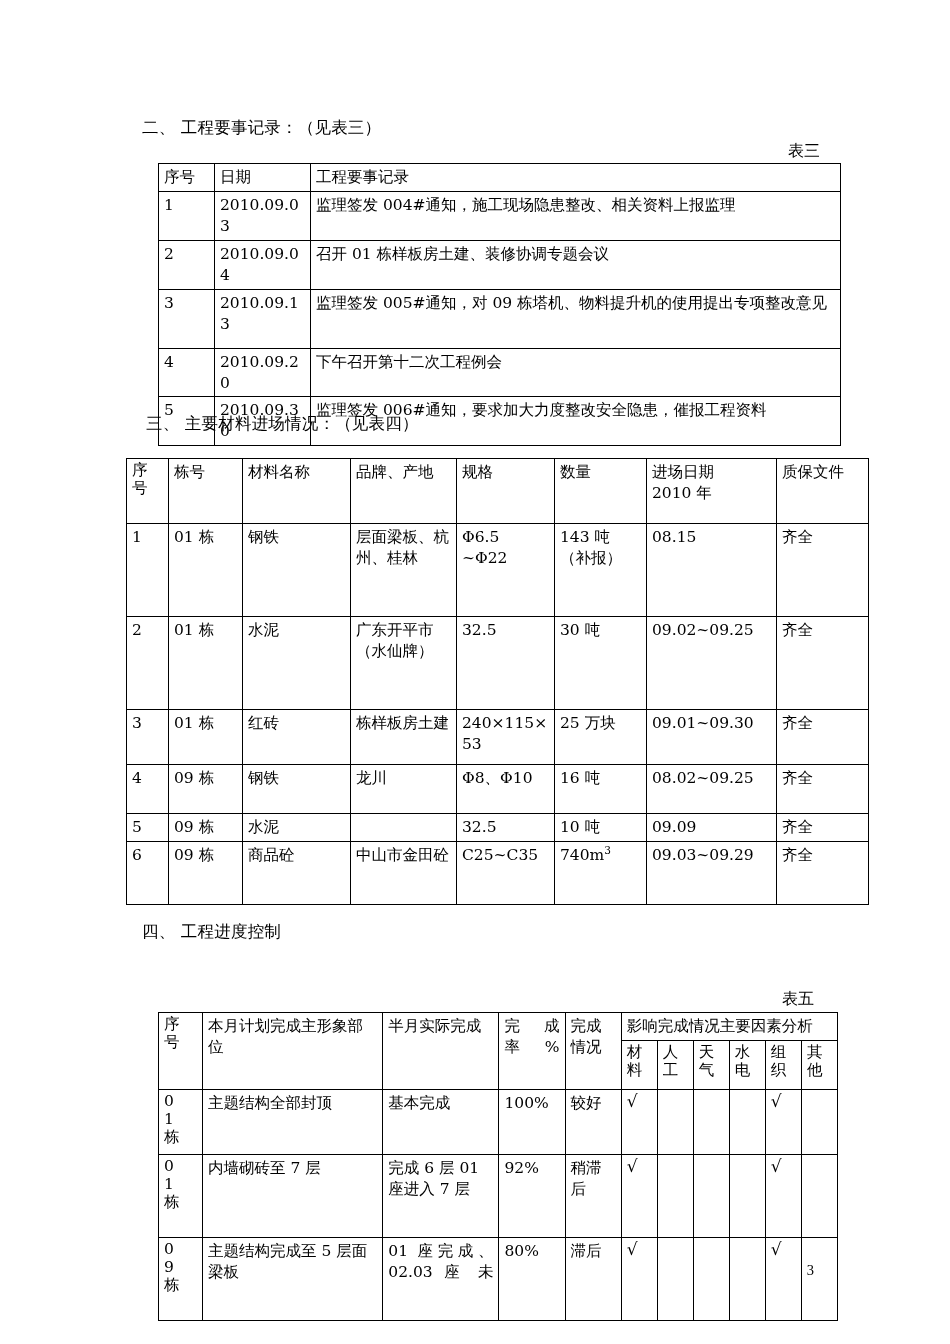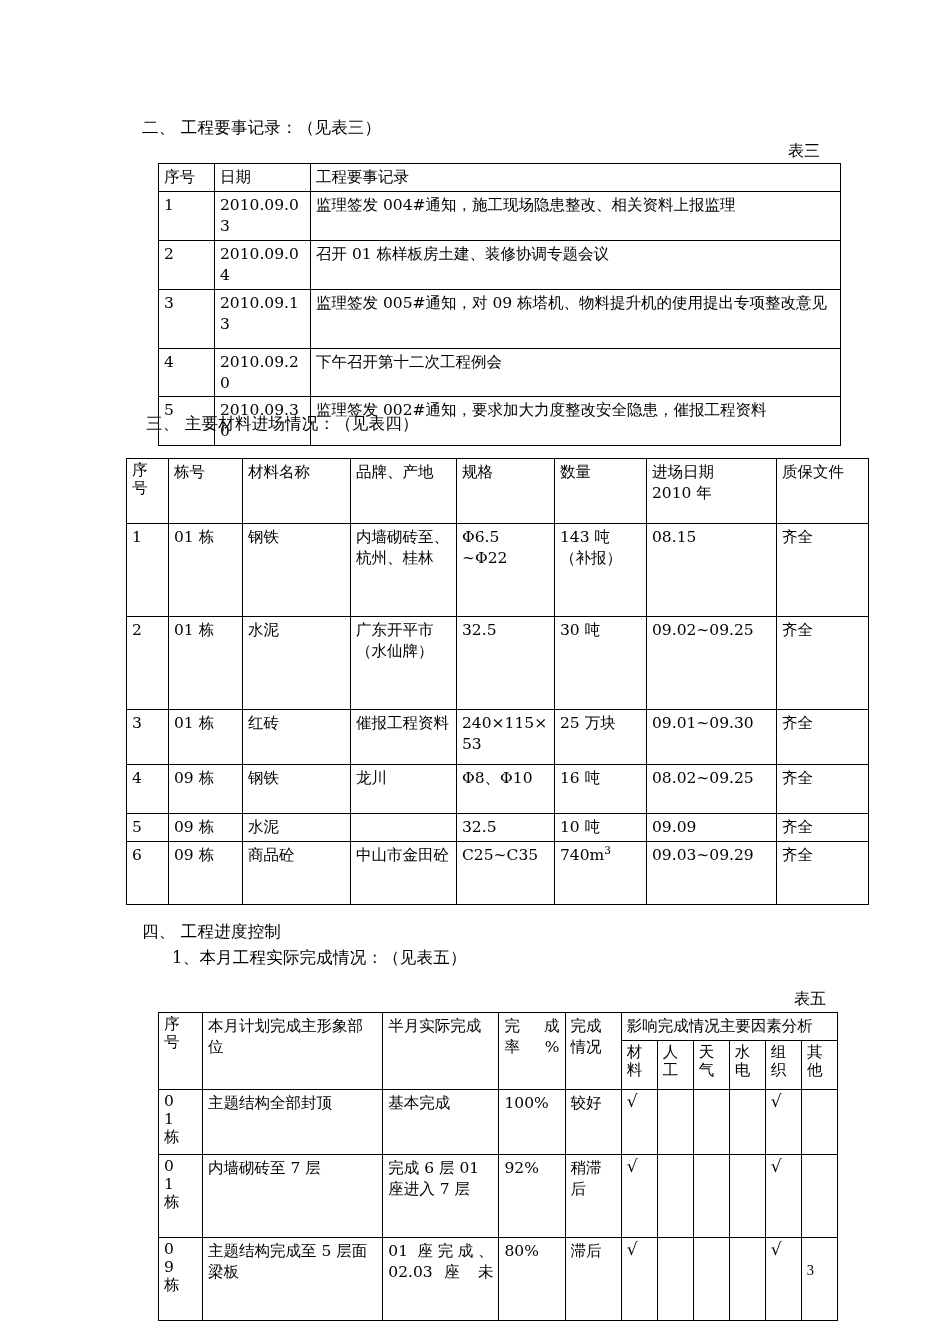--- a/index.html
+++ b/index.html
@@ -110,21 +110,21 @@
     font-size: 14.5px;
     font-family: "Liberation Serif", serif;
   }
 
   .head2 { position: absolute; left: 142px; top: 116px; }
   .cap3  { position: absolute; left: 138px; top: 140px; width: 682px; }
   .head3 { position: absolute; left: 146px; top: 412px; }
   .cap4  { position: absolute; left: 106px; top: 434px; width: 742px; }
   .head4 { position: absolute; left: 142px; top: 920px; }
   .head4b{ position: absolute; left: 172px; top: 946px; }
-  .cap5  { position: absolute; left: 146px; top: 988px; width: 680px; }
+  .cap5  { position: absolute; left: 134px; top: 988px; width: 680px; }
 
   sup { font-size: 0.68em; vertical-align: super; line-height: 0; }
 </style>
 </head>
 <body>
 
 <div class="page">
 
   <div class="section-head head2">二、 工程要事记录：（见表三）</div>
 
@@ -159,21 +159,21 @@
           <td style="height:52px">监理签发 005#通知，对 09 栋塔机、物料提升机的使用提出专项整改意见</td>
         </tr>
         <tr>
           <td>4</td>
           <td>2010.09.20</td>
           <td>下午召开第十二次工程例会</td>
         </tr>
         <tr>
           <td>5</td>
           <td>2010.09.30</td>
-          <td>监理签发 002#通知，要求加大力度整改安全隐患，催报工程资料</td>
+          <td>监理签发 006#通知，要求加大力度整改安全隐患，催报工程资料</td>
         </tr>
       </tbody>
     </table>
   </div>
 
   <div class="section-head head3">三、 主要材料进场情况：（见表四）</div>
 
 
   <div class="t4-wrap">
     <table class="doc t4">
@@ -201,21 +201,21 @@
             <span>进场日期</span><br>
             <span>2010 年</span>
           </td>
           <td class="ctr">质保文件</td>
         </tr>
 
         <tr>
           <td class="ctr" style="height:86px">1</td>
           <td class="ctr">01 栋</td>
           <td class="ctr">钢铁</td>
-          <td>内墙砌砖至、杭州、桂林</td>
+          <td>层面梁板、杭州、桂林</td>
           <td class="ctr" style="white-space:pre-line">Φ6.5
 ~Φ22</td>
           <td class="ctr" style="white-space:pre-line">143 吨
 （补报）</td>
           <td class="ctr">08.15</td>
           <td class="ctr">齐全</td>
         </tr>
 
         <tr>
           <td class="ctr" style="height:86px">2</td>
@@ -225,21 +225,21 @@
           <td class="ctr">32.5</td>
           <td class="ctr">30 吨</td>
           <td class="ctr">09.02~09.25</td>
           <td class="ctr">齐全</td>
         </tr>
 
         <tr>
           <td class="ctr" style="height:48px">3</td>
           <td class="ctr">01 栋</td>
           <td class="ctr">红砖</td>
-          <td>催报工程资料</td>
+          <td>栋样板房土建</td>
           <td class="ctr">240×115×53</td>
           <td class="ctr">25 万块</td>
           <td class="ctr">09.01~09.30</td>
           <td class="ctr">齐全</td>
         </tr>
 
         <tr>
           <td class="ctr" style="height:42px">4</td>
           <td class="ctr">09 栋</td>
           <td class="ctr">钢铁</td>
@@ -269,21 +269,20 @@
           <td class="ctr">C25~C35</td>
           <td class="ctr"><span>740m</span><sup>3</sup></td>
           <td class="ctr">09.03~09.29</td>
           <td class="ctr">齐全</td>
         </tr>
       </tbody>
     </table>
   </div>
 
   <div class="section-head head4">四、 工程进度控制</div>
-  <div class="sub-head head4b">1、本月工程实际完成情况：（见表五）</div>
 
   <div class="caption cap5">表五</div>
 
   <div class="t5-wrap">
     <table class="doc t5">
       <colgroup>
         <col class="c0">
           <col class="c1">
           <col class="c2">
           <col class="c3">

